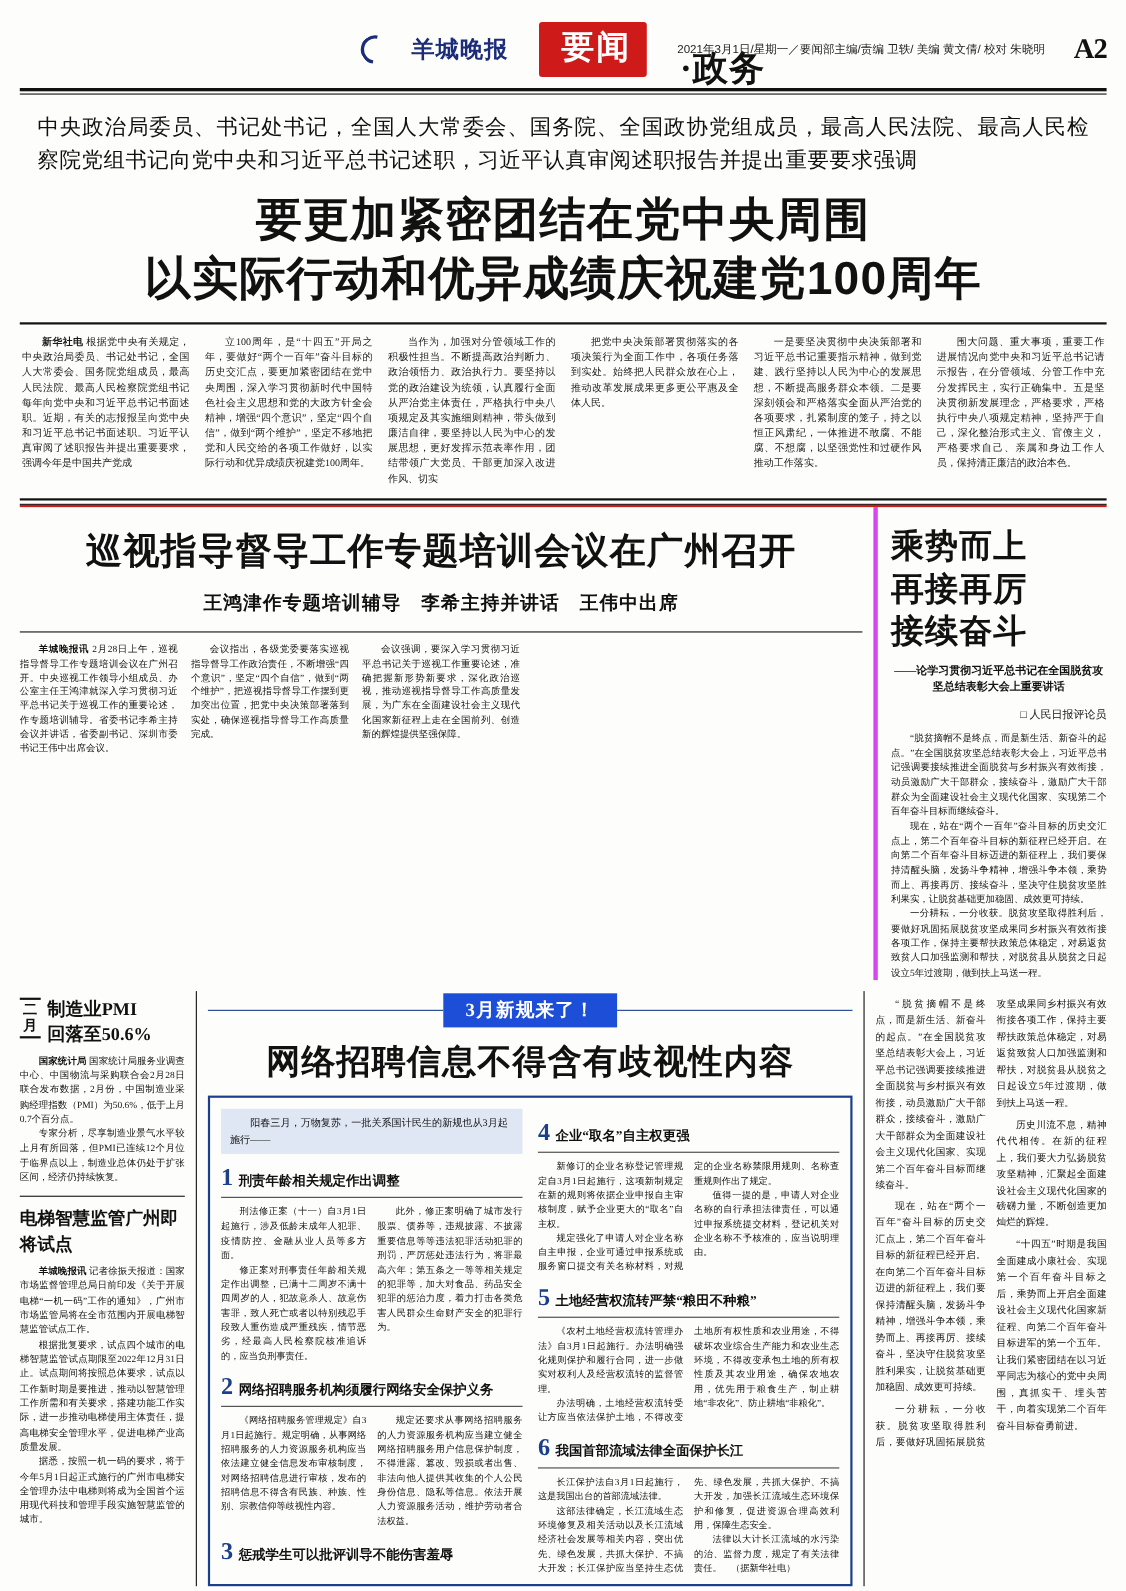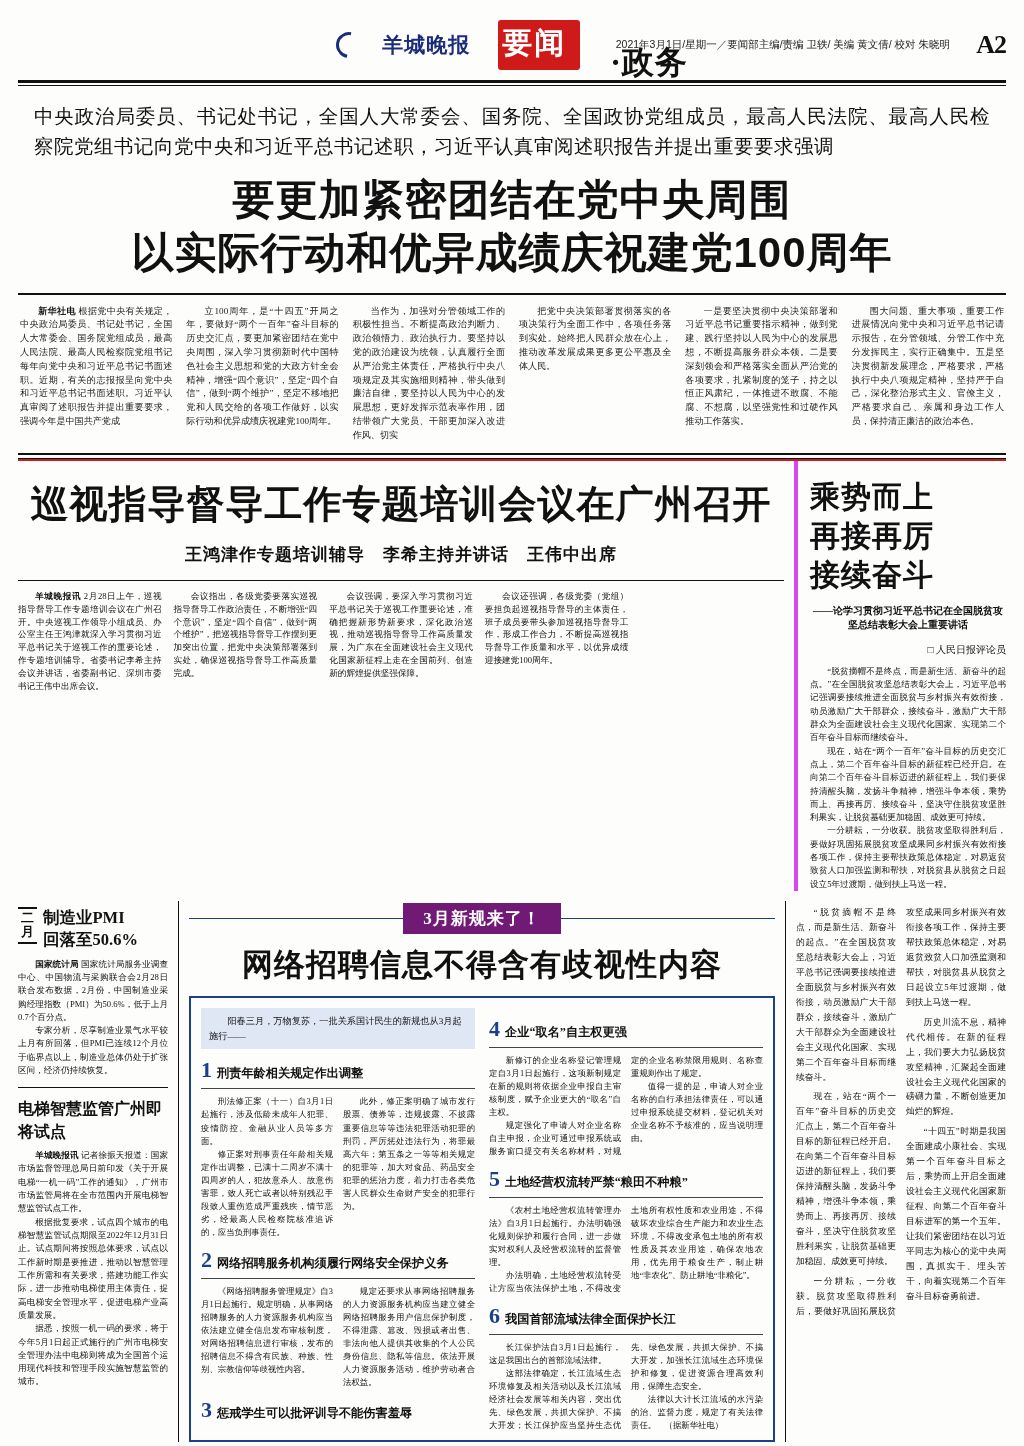--- a/index.html
+++ b/index.html
@@ -23,21 +23,21 @@
     font-size:21px;font-weight:bold;color:#1b2d7a;letter-spacing:1px;
     font-family:"Liberation Serif",serif;white-space:nowrap;
   }
   .logo-swoosh{
     width:20px;height:20px;border-radius:50%;
     border:3px solid #1b2d7a;border-right-color:transparent;border-bottom-color:transparent;
     transform:rotate(-35deg);
   }
   .yaowen-box{
     background:#cf1a1a;color:#fff;font-size:30px;font-weight:bold;
-    padding:3px 14px 6px 4px;margin-left:8px;border-radius:3px;
+    padding:3px 14px 6px 20px;margin-left:8px;border-radius:3px;
     font-family:"Liberation Serif",serif;letter-spacing:2px;
   }
   .zhengwu{font-size:32px;font-weight:bold;margin-left:10px;letter-spacing:1px;margin-top:36px;}
   .issue-line{
     position:absolute;right:56px;top:50%;transform:translateY(-50%);
     font-size:10.5px;color:#222;white-space:nowrap;
     font-family:"Liberation Sans",sans-serif;
   }
   .page-no{
     position:absolute;right:0;top:50%;transform:translateY(-50%);
@@ -75,21 +75,21 @@
   .sep-double{margin:10px 18px 0 18px;border-top:2px solid #111;border-bottom:1px solid #111;height:3px;}
   .sep-red{height:2px;background:#cf1a1a;margin:0 18px;}
 
   
   .mid{display:flex;margin:0 18px;}
   .mid-left{flex:1;padding:0 10px 0 0;}
   .mid-right{
     width:196px;border-left:4px solid #d946ef;padding-left:12px;
   }
   .sec-title{
-    font-size:38px;font-weight:bold;text-align:center;margin:18px 0 0 0;
+    font-size:33px;font-weight:bold;text-align:center;margin:18px 0 0 0;
     letter-spacing:1px;font-family:"Liberation Sans",sans-serif;
   }
   .sec-sub{
     font-size:17px;text-align:center;margin-top:13px;font-weight:bold;
     letter-spacing:1px;
   }
   .sec-rule{height:1px;background:#111;margin:14px 0 0 0;}
   .mid-cols{
     display:grid;grid-template-columns:repeat(5,1fr);column-gap:12px;margin-top:9px;
   }
@@ -115,21 +115,21 @@
   }
   .pmi-title{font-size:16.5px;font-weight:bold;line-height:1.35;}
   .bl p{margin:0;font-size:8.6px;line-height:1.55;text-align:justify;text-indent:2em;}
   .bl-rule{height:1px;background:#111;margin:10px 0;}
   .bl-h2{font-size:16px;font-weight:bold;line-height:1.4;margin-bottom:6px;}
 
   .newrule-banner{
     display:flex;justify-content:center;margin-top:2px;
   }
   .banner-tab{
-    background:#701a75;color:#fff;font-size:17px;font-weight:bold;
+    background:#1d4ed8;color:#fff;font-size:17px;font-weight:bold;
     padding:4px 20px;letter-spacing:1px;position:relative;
   }
   .banner-line{flex:1;height:1px;background:#1b3f8b;align-self:center;}
   .newrule-title{
     font-size:31px;font-weight:bold;text-align:center;margin-top:10px;letter-spacing:1px;
     font-family:"Liberation Sans",sans-serif;
   }
   .newrule-box{
     border:2px solid #1b3f8b;margin-top:10px;padding:10px 10px 8px 10px;
     display:grid;grid-template-columns:1fr 1fr;column-gap:14px;
@@ -188,21 +188,20 @@
 
   <div class="mid">
     <div class="mid-left">
       <div class="sec-title">巡视指导督导工作专题培训会议在广州召开</div>
       <div class="sec-sub">王鸿津作专题培训辅导　李希主持并讲话　王伟中出席</div>
       <div class="sec-rule"></div>
       <div class="mid-cols" id="inspection-cols">
           <p><span class="dept">羊城晚报讯</span> 2月28日上午，巡视指导督导工作专题培训会议在广州召开。中央巡视工作领导小组成员、办公室主任王鸿津就深入学习贯彻习近平总书记关于巡视工作的重要论述，作专题培训辅导。省委书记李希主持会议并讲话，省委副书记、深圳市委书记王伟中出席会议。</p>
           <p>会议指出，各级党委要落实巡视指导督导工作政治责任，不断增强“四个意识”，坚定“四个自信”，做到“两个维护”，把巡视指导督导工作摆到更加突出位置，把党中央决策部署落到实处，确保巡视指导督导工作高质量完成。</p>
           <p>会议强调，要深入学习贯彻习近平总书记关于巡视工作重要论述，准确把握新形势新要求，深化政治巡视，推动巡视指导督导工作高质量发展，为广东在全面建设社会主义现代化国家新征程上走在全国前列、创造新的辉煌提供坚强保障。</p>
-          <p>会议还强调，各级党委（党组）要担负起巡视指导督导的主体责任，班子成员要带头参加巡视指导督导工作，形成工作合力，不断提高巡视指导督导工作质量和水平，以优异成绩迎接建党100周年。</p>
         </div>
     </div>
     <div class="mid-right">
       <div class="rs-title">
         <div>乘势而上</div>
         <div>再接再厉</div>
         <div>接续奋斗</div>
       </div>
       <div class="rs-sub">——论学习贯彻习近平总书记在全国脱贫攻坚总结表彰大会上重要讲话</div>
       <div class="rs-byline">□ 人民日报评论员</div>

